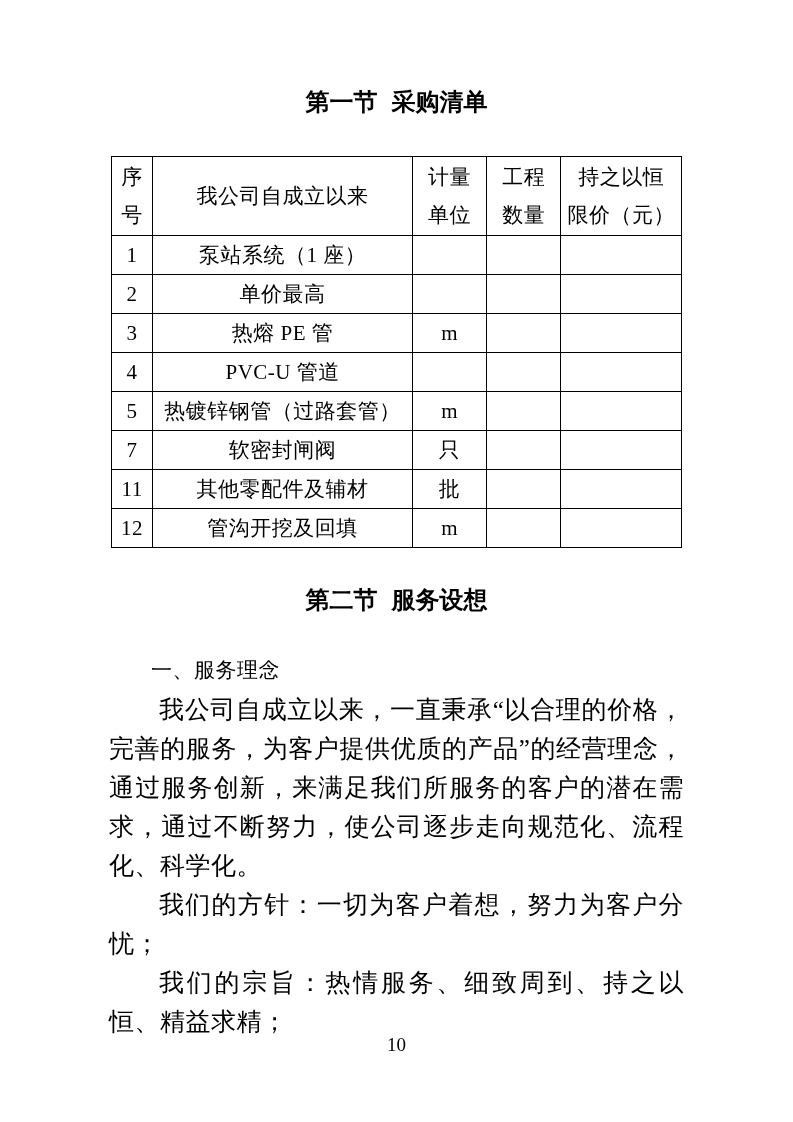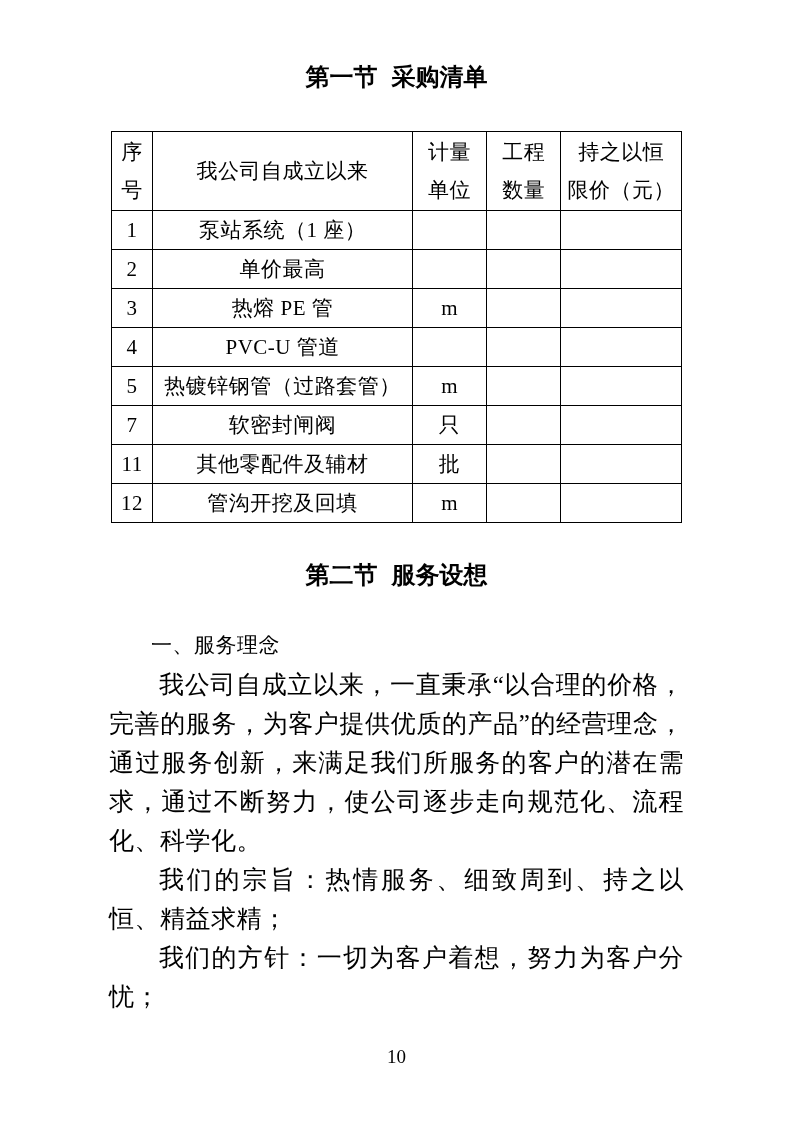--- a/index.html
+++ b/index.html
@@ -14,21 +14,21 @@
     margin: 0 auto;
     background: #ffffff;
     color: #000000;
     font-family: "Liberation Serif", "DejaVu Serif", serif;
     overflow: hidden;
     box-sizing: border-box;
   }
   .content {
     width: 575px;
     margin: 0 auto;
-    padding-top: 62px;
+    padding-top: 87px;
   }
   .section-title {
     font-size: 24px;
     line-height: 30px;
     font-weight: 700;
     text-align: center;
     margin: 0;
     word-spacing: 8px;
   }
   .section-title-2 {
@@ -73,21 +73,21 @@
     line-height: 39px;
     margin: 0;
     text-indent: 2em;
     text-align: justify;
     letter-spacing: 0.5px;
   }
   .page-number {
     position: absolute;
     left: 0;
     right: 0;
-    bottom: 54px;
+    bottom: 66px;
     text-align: center;
     font-size: 19px;
     line-height: 22px;
   }
 </style>
 </head>
 <body>
 
 <div class="page">
   <div class="content">
@@ -184,18 +184,18 @@
           <td></td>
         </tr>
       </tbody>
     </table>
 
     <h1 class="section-title section-title-2">第二节 服务设想</h1>
 
     <p class="subheading">一、服务理念</p>
 
     <p class="body-para">我公司自成立以来，一直秉承“以合理的价格，完善的服务，为客户提供优质的产品”的经营理念，通过服务创新，来满足我们所服务的客户的潜在需求，通过不断努力，使公司逐步走向规范化、流程化、科学化。</p>
+    <p class="body-para">我们的方针：一切为客户着想，努力为客户分忧；</p>
     <p class="body-para">我们的宗旨：热情服务、细致周到、持之以恒、精益求精；</p>
-    <p class="body-para">我们的方针：一切为客户着想，努力为客户分忧；</p>
   </div>
 
   <div class="page-number">10</div>
 </div>
 
 </body></html>

